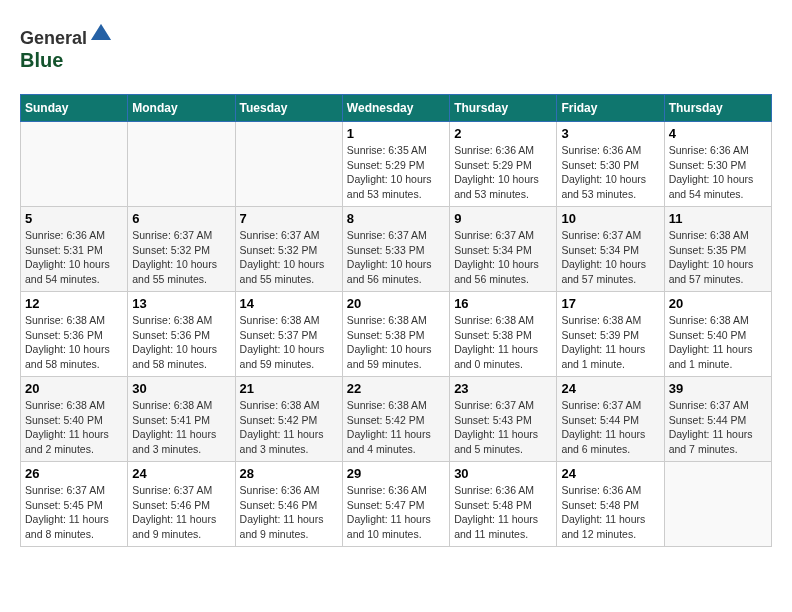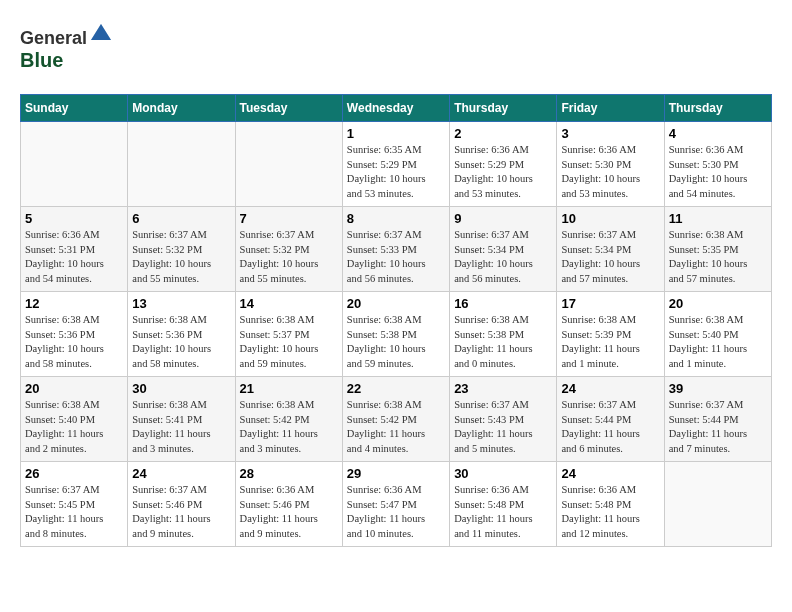--- a/index.html
+++ b/index.html
@@ -64,21 +64,20 @@
     .day-number {
       font-weight: bold;
       font-size: 13px;
       display: block;
       margin-bottom: 2px;
     }
     .day-info {
       color: #333;
       font-size: 10.5px;
       line-height: 1.4;
-      font-family: Liberation Serif, serif;
     }
     .empty-cell {
       background: #f9f9f9 !important;
     }
   </style>
 </head>
 <body>
 
 <div class="header-section">
   <div class="logo">

